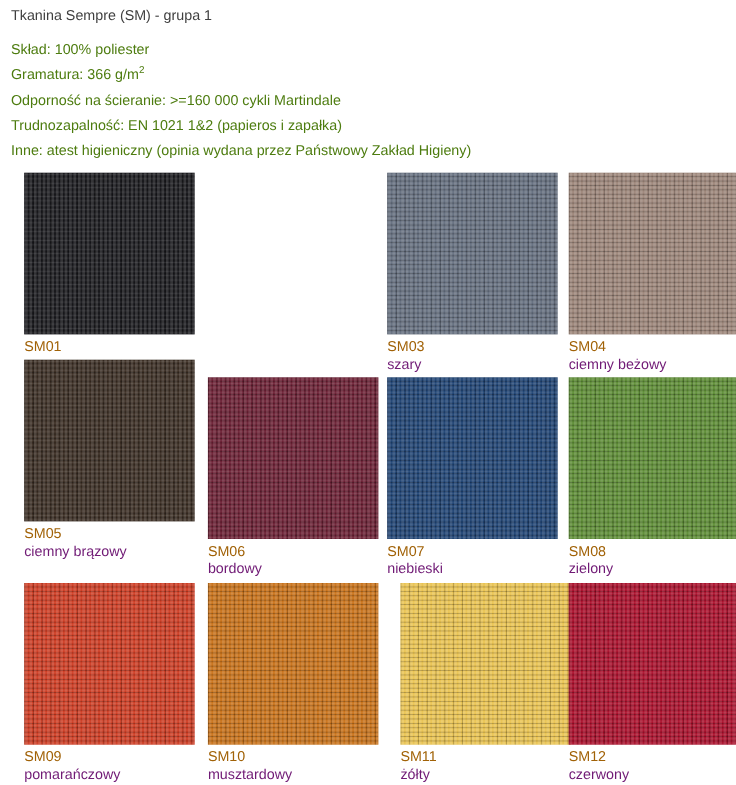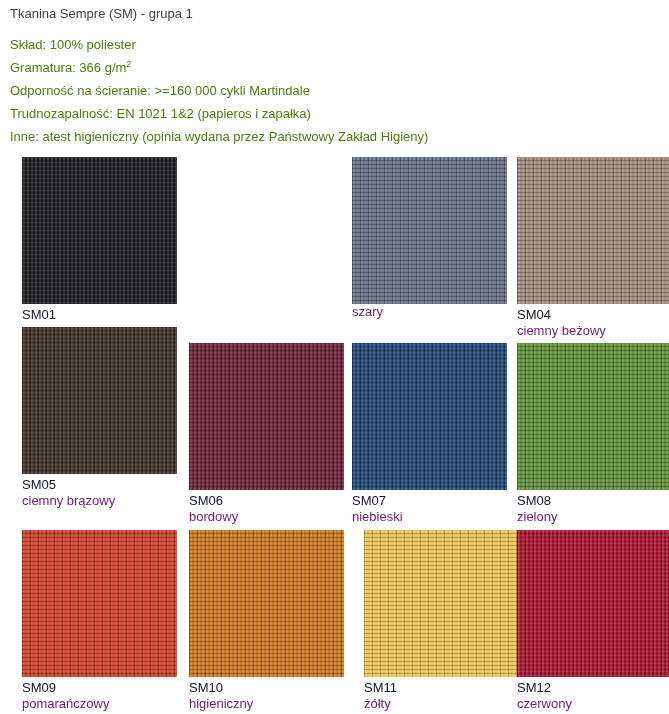--- a/index.html
+++ b/index.html
@@ -107,21 +107,21 @@
         rgba(255,255,255,0.08) 1px,
         rgba(255,255,255,0.00) 1px,
         rgba(255,255,255,0.00) 4px);
     background-position: 4px 2px;
     background-size: 8px 4px;
   }
 
   .swatch-code {
     font-size: 13px;
     line-height: 16px;
-    color: #0f172a;
+    color: #a16207;
     padding-top: 3px;
     white-space: nowrap;
   }
   .swatch-name {
     font-size: 13px;
     line-height: 16px;
     color: #701a75;
     white-space: nowrap;
   }
 </style>
@@ -147,20 +147,21 @@
           <div class="weave2"></div>
         </div>
         <div class="swatch-code">SM01</div>
         <div class="swatch-name">czarny</div>
       </div>
       <div class="swatch-cell" style="left: 352px; top: 157px;">
         <div class="swatch-chip" style="background-color: rgb(100, 110, 126); width: 155px; height: 147px;">
           <div class="weave"></div>
           <div class="weave2"></div>
         </div>
+        <div class="swatch-code">SM03</div>
         <div class="swatch-name">szary</div>
       </div>
       <div class="swatch-cell" style="left: 517px; top: 157px;">
         <div class="swatch-chip" style="background-color: rgb(156, 133, 121); width: 155px; height: 147px;">
           <div class="weave"></div>
           <div class="weave2"></div>
         </div>
         <div class="swatch-code">SM04</div>
         <div class="swatch-name">ciemny beżowy</div>
       </div>
@@ -203,21 +204,21 @@
         </div>
         <div class="swatch-code">SM09</div>
         <div class="swatch-name">pomarańczowy</div>
       </div>
       <div class="swatch-cell" style="left: 189px; top: 530px;">
         <div class="swatch-chip" style="background-color: rgb(200, 114, 26); width: 155px; height: 147px;">
           <div class="weave"></div>
           <div class="weave2"></div>
         </div>
         <div class="swatch-code">SM10</div>
-        <div class="swatch-name">higieniczny</div>
+        <div class="swatch-name">musztardowy</div>
       </div>
       <div class="swatch-cell" style="left: 352px; top: 530px; padding-left: 12px;">
         <div class="swatch-chip" style="background-color: rgb(233, 195, 82); width: 155px; height: 147px;">
           <div class="weave"></div>
           <div class="weave2"></div>
         </div>
         <div class="swatch-code">SM11</div>
         <div class="swatch-name">żółty</div>
       </div>
       <div class="swatch-cell" style="left: 517px; top: 530px;">

